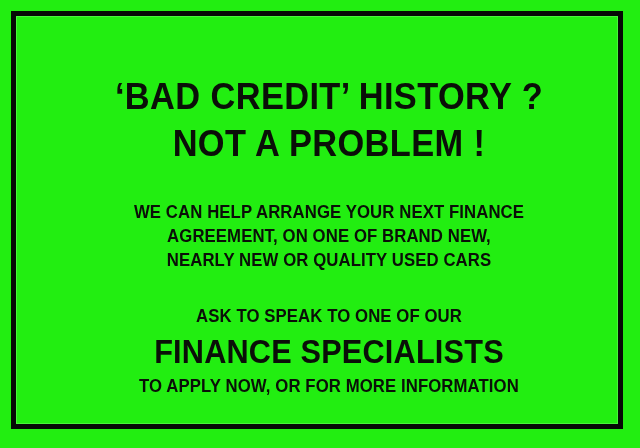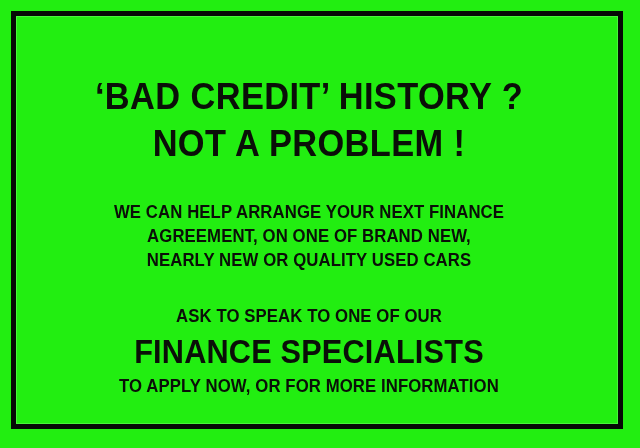--- a/index.html
+++ b/index.html
@@ -33,21 +33,21 @@
     border: 5px solid #060a06;
     box-sizing: border-box;
     
     box-shadow: inset 0 0 0 1px rgba(120, 255, 110, 0.45);
     pointer-events: none;
   }
 
   
   #content {
     position: absolute;
-    left: 8px;
+    left: 28px;
     top: 16px;
     width: 602px;
     height: 408px;
     box-sizing: border-box;
     text-align: center;
     color: #0a0f08;
   }
 
   .line {
     display: block;

